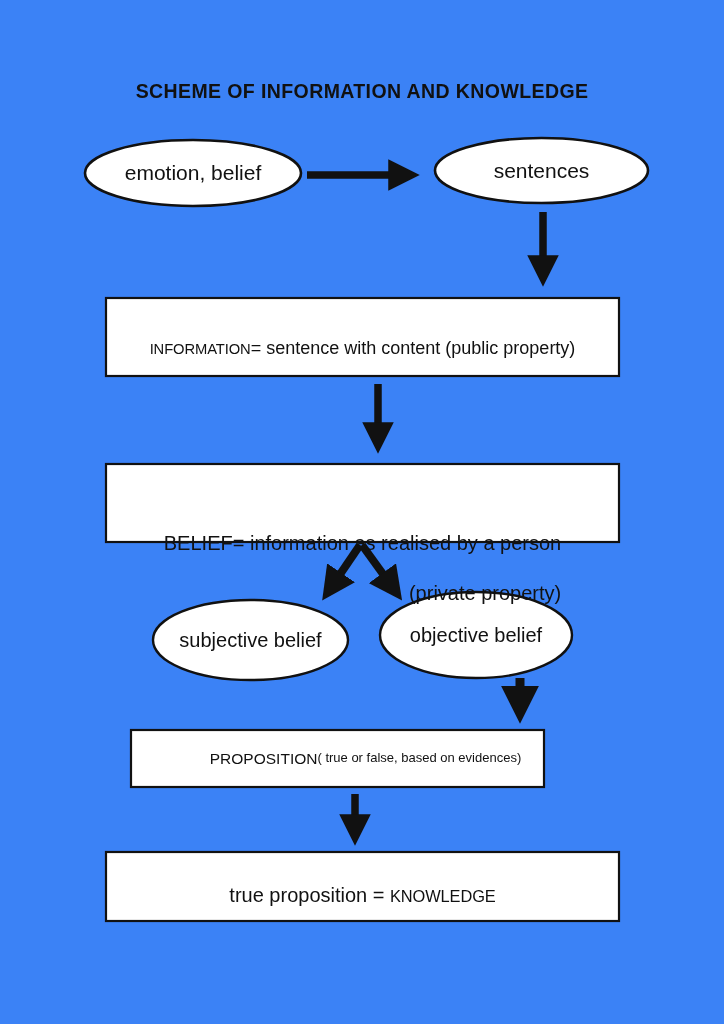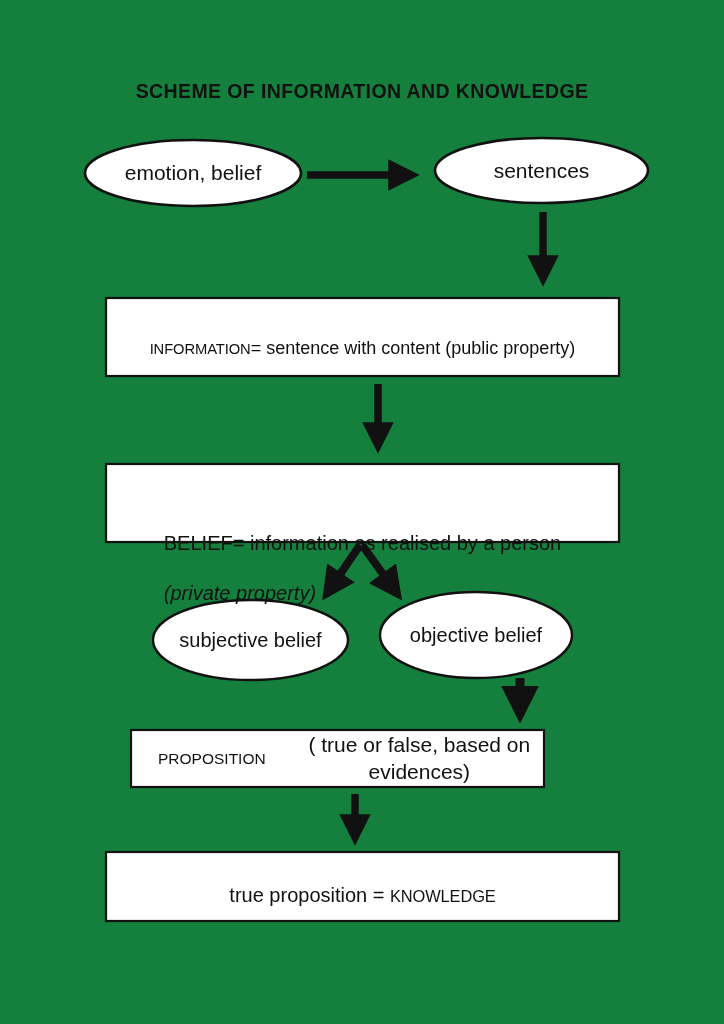--- a/index.html
+++ b/index.html
@@ -12,21 +12,21 @@
     width: 724px;
     height: 1024px;
     font-family: "Liberation Sans", sans-serif;
     color: #1a1a1a;
     overflow: hidden;
   }
   #diagram-root {
     position: relative;
     width: 724px;
     height: 1024px;
-    background: #15803d;
+    background: #3b82f6;
   }
   #diagram-svg {
     position: absolute;
     top: 0;
     left: 0;
     width: 724px;
     height: 1024px;
   }
   .node-label {
     position: absolute;
@@ -88,23 +88,23 @@
   }
   #label-knowledge-box {
     left: 105px; top: 841px; width: 515px; height: 83px;
     font-size: 20px;
   }
   .kw-small {
     font-size: 0.82em;
     letter-spacing: -0.1px;
   }
   .ln-1 { display: block; font-size: 15.5px; }
-  .ln-2 { display: block; font-size: 21px; }
+  .ln-2 { display: block; font-size: 13px; }
   .belief-l1 { display: block; }
-  .belief-l2 { display: block; text-align: left; font-style: italic; }
+  .belief-l2 { display: block; text-align: right; }
 </style>
 </head>
 <body>
 
 <div id="diagram-root">
 
   <svg id="diagram-svg" viewBox="0 0 724 1024">
     <defs>
       <marker id="arrowhead" markerWidth="5.2" markerHeight="5.2" refX="3.6" refY="2.6" orient="auto" markerUnits="strokeWidth">
         <path d="M 0,0 L 5.2,2.6 L 0,5.2 z" fill="#111111"></path>

